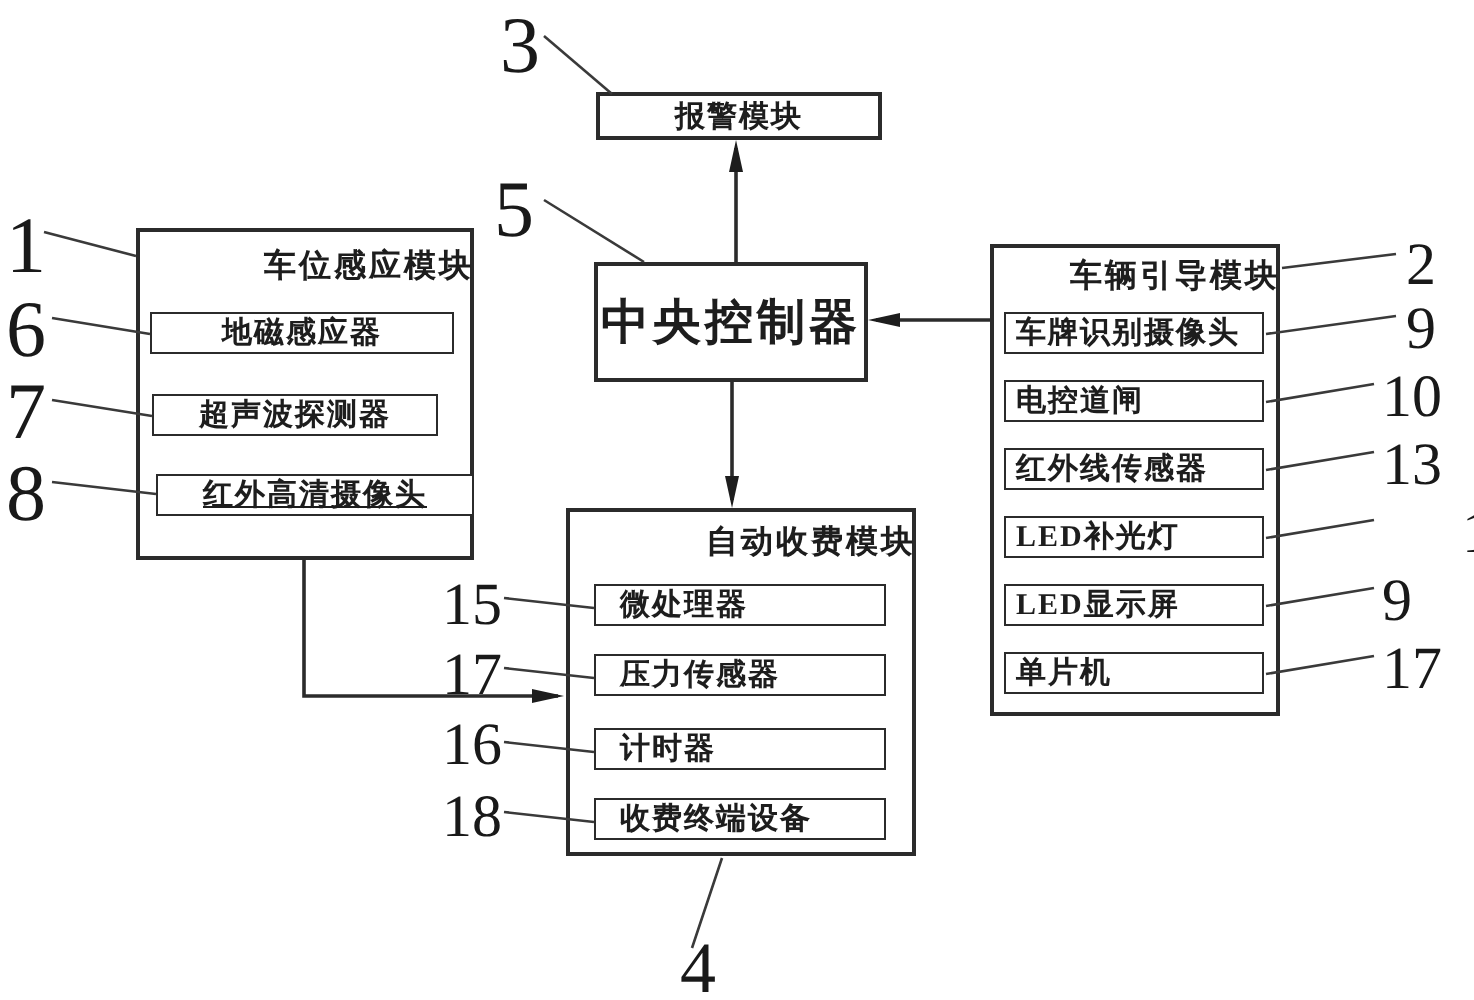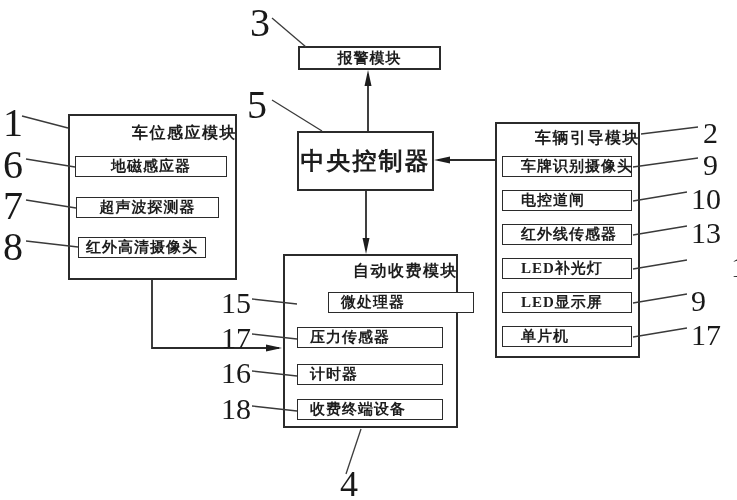--- a/index.html
+++ b/index.html
@@ -23,28 +23,28 @@
   .m-central .cn{font-size:24px;letter-spacing:2px;}
   .m-parking{left:68px;top:114px;width:169px;height:166px;}
   .m-guidance{left:495px;top:122px;width:145px;height:236px;}
   .m-charging{left:283px;top:254px;width:175px;height:174px;}
   .t-parking{left:68px;top:123px;width:169px;}
   .t-guidance{left:495px;top:128px;width:145px;}
   .t-charging{left:283px;top:261px;width:175px;}
   
   .i-p0{left:75px;top:156px;width:152px;height:21px;}
   .i-p1{left:76px;top:197px;width:143px;height:21px;align-items:flex-end;}
-  .i-p2{left:78px;top:237px;width:128px;height:21px;}
+  .i-p2{left:78px;top:237px;width:159px;height:21px;text-decoration:underline;}
   
-  .i-g{left:502px;width:130px;height:21px;padding-left:18px;}
+  .i-g{left:502px;width:130px;height:21px;padding-left:5px;}
   .i-g0{top:156px;} .i-g1{top:190px;} .i-g2{top:224px;}
   .i-g3{top:258px;} .i-g4{top:292px;} .i-g5{top:326px;}
   
   .i-c{left:297px;width:146px;height:21px;padding-left:12px;}
-  .i-c0{top:292px;margin-left:31px;} .i-c1{top:327px;} .i-c2{top:364px;} .i-c3{top:399px;}
+  .i-c0{top:292px;} .i-c1{top:327px;} .i-c2{top:364px;} .i-c3{top:399px;}
   
   .ref{position:absolute;z-index:6;color:#191919;line-height:1;font-size:30px;}
   .big{font-size:40px;}
   .r3{left:250px;top:3px;} .r5{left:247px;top:85px;}
   .r1{left:3px;top:103px;} .r6{left:3px;top:145px;}
   .r7{left:3px;top:186px;} .r8{left:3px;top:227px;}
   .r2{left:703px;top:118px;} .r9{left:703px;top:150px;}
   .r10{left:691px;top:184px;} .r11{left:691px;top:218px;}
   .r12{left:691px;top:252px;margin-left:40px;} .r13{left:691px;top:286px;}
   .r14{left:691px;top:320px;}

